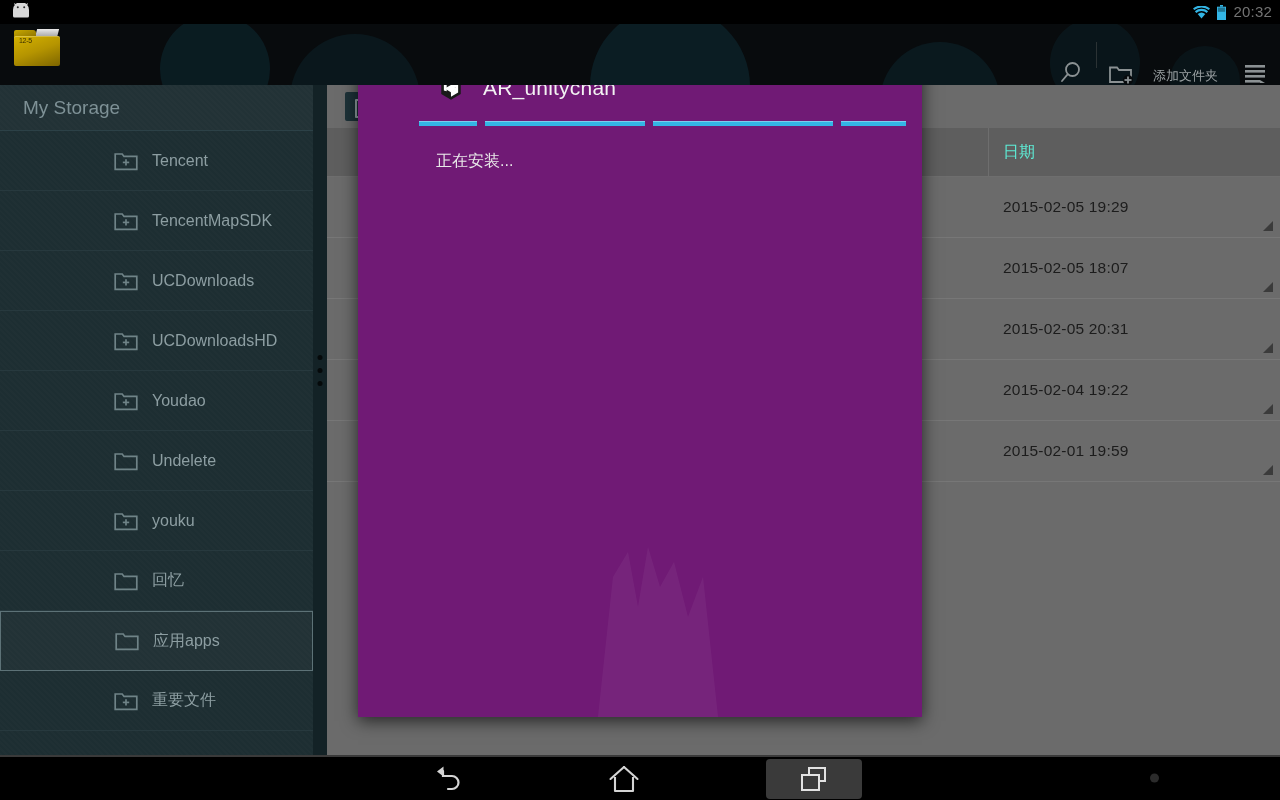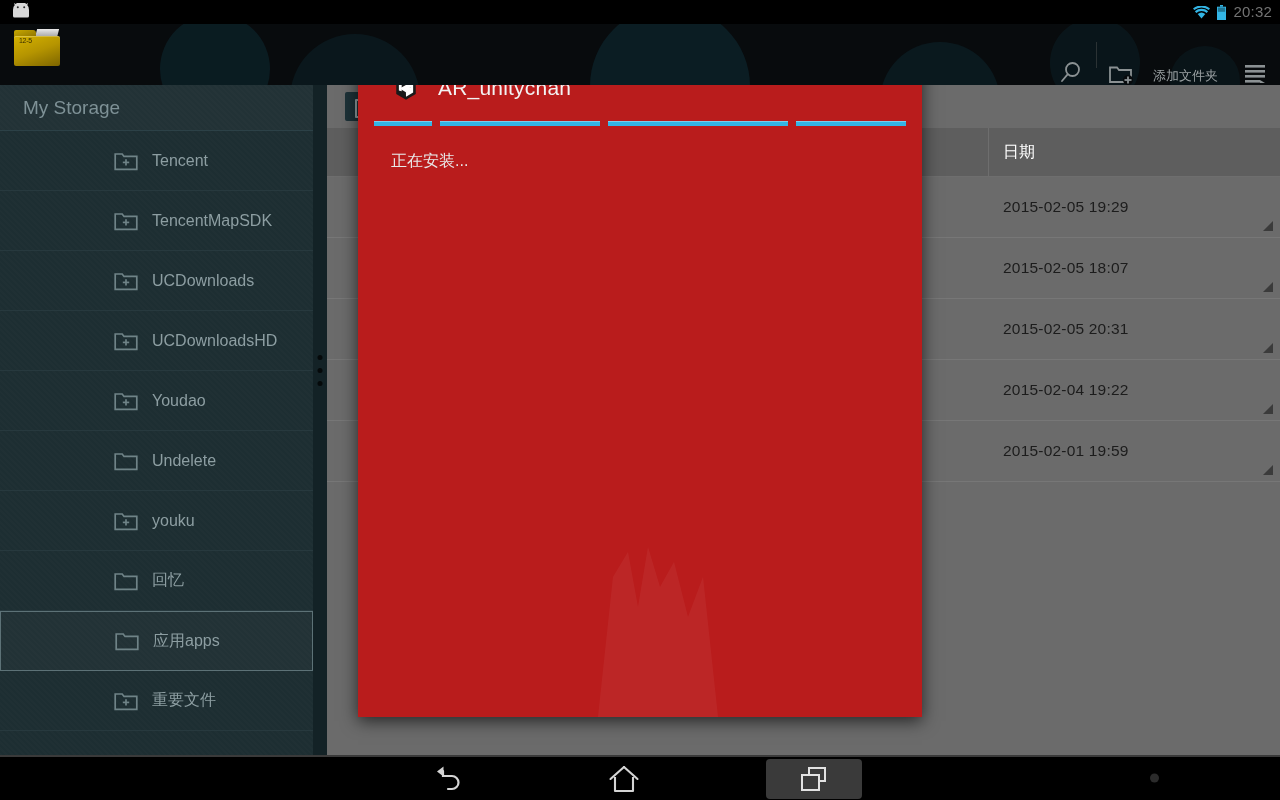--- a/index.html
+++ b/index.html
@@ -115,21 +115,21 @@
     border:2px solid #93a2a6; border-radius:1px;
   }
   .list-head{
     height:49px; background:#5e5e5e; display:flex; align-items:center;
     border-bottom:1px solid #6e6e6e; position:relative;
   }
   .col-div{
     position:absolute; left:661px; top:0; bottom:0; width:1px; background:#6e6e6e;
   }
   .col-date-head{
-    position:absolute; left:676px; color:#ffffff; font-size:16px;
+    position:absolute; left:676px; color:#5eead4; font-size:16px;
   }
   .row{
     height:61px; position:relative; border-bottom:1px solid #777777;
     background:#6b6b6b;
   }
   .row .date{
     position:absolute; left:676px; top:50%; transform:translateY(-50%);
     color:#1c1c1c; font-size:15.5px; letter-spacing:.2px;
   }
   .row .corner{
@@ -137,23 +137,24 @@
     border-left:10px solid transparent; border-bottom:10px solid #3b3b3b;
   }
   .row .rowdiv{
     position:absolute; left:334px; top:0; bottom:0; width:1px; background:#777;
   }
 
   
   .scrim{ position:absolute; inset:24px 0 45px 0; background:rgba(0,0,0,0); z-index:30; pointer-events:none; }
   .dialog{
     position:absolute; left:358px; top:55px; width:564px; height:662px;
-    background:#b91c1c; z-index:32;
+    background:#701a75; z-index:32;
     box-shadow:0 4px 16px rgba(0,0,0,.65);
     overflow:hidden;
+    padding-left:45px;
   }
   .dlg-head{ height:66px; display:flex; align-items:center; padding-left:33px; gap:17px; }
   .unity-ic{ width:30px; height:30px; flex:0 0 30px; }
   .dlg-title{ color:#f2f2f2; font-size:21px; letter-spacing:.2px; }
   .progress{
     height:5px; margin:0; display:flex; gap:0; position:relative;
     padding:0 16px;
   }
   .pbar{ display:flex; width:100%; height:5px; gap:0; }
   .seg{ height:5px; background:#33b5e5; box-shadow:inset 0 1px 0 rgba(255,255,255,.35); }

